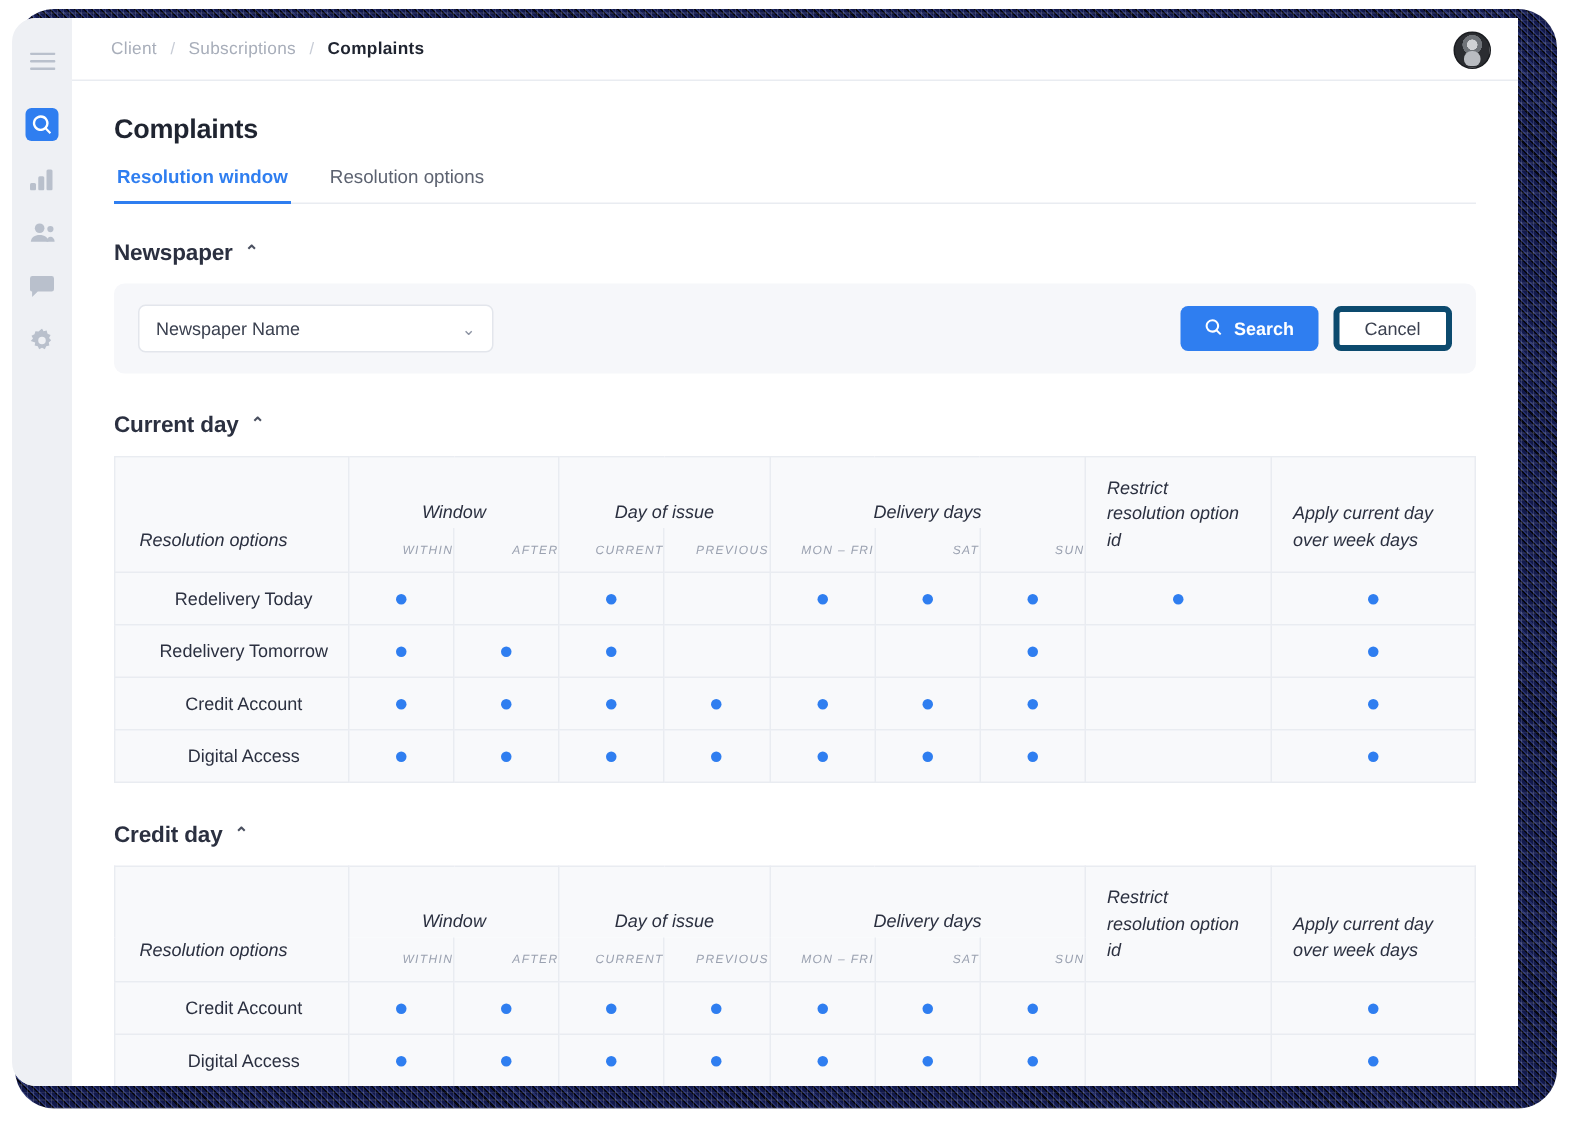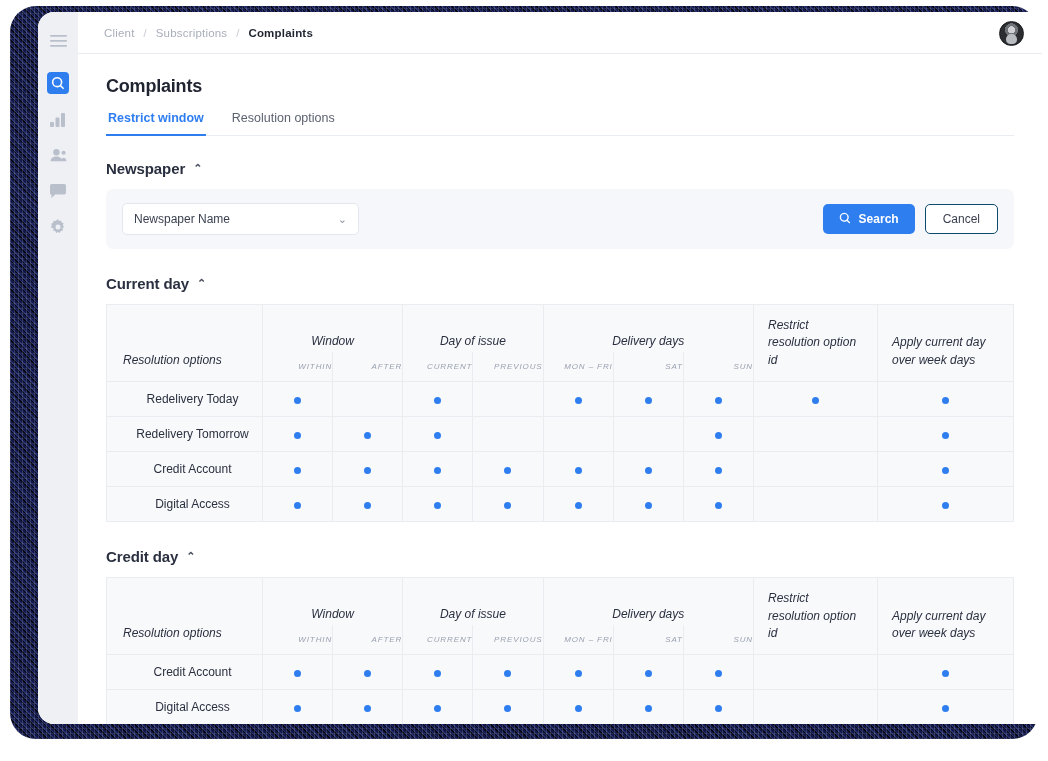--- a/index.html
+++ b/index.html
@@ -31,21 +31,21 @@
     background:
       repeating-linear-gradient(90deg, rgba(255,255,255,.14) 0 1px, transparent 1px 4px),
       repeating-linear-gradient(0deg, rgba(255,255,255,.08) 0 1px, transparent 1px 5px);
     mix-blend-mode: screen;
     pointer-events:none;
   }
 
   
   #window {
     position: absolute;
-    left: 38px; top: 12px;
+    left: 8px; top: 12px;
     width: 1004px; height: 712px;
     background: #ffffff;
     border-radius: 16px 0 0 16px;
     overflow: hidden;
     display: flex;
     z-index: 5;
   }
 
   
   #sidebar {
@@ -179,21 +179,21 @@
     padding: 0 16px;
     font-size: 12px;
     font-weight: bold;
     font-family: inherit;
     display: flex; align-items: center; gap: 8px;
     cursor: pointer;
   }
   #cancel-button {
     background: #ffffff;
     color: #3b4150;
-    border: 1px solid #0c4a6e;
+    border: 4px solid #0c4a6e;
     border-radius: 5px;
     height: 30px;
     padding: 0 17px;
     font-size: 12px;
     font-family: inherit;
     cursor: pointer;
   }
 
   
   .grid-table {
@@ -344,21 +344,21 @@
         <span class="crumb current">Complaints</span>
       </div>
       <div id="avatar"></div>
     </header>
 
     <div id="content">
 
       <h1 id="page-title">Complaints</h1>
 
       <div id="tabs">
-        <div class="tab active">Restrict window</div>
+        <div class="tab active">Resolution window</div>
         <div class="tab">Resolution options</div>
       </div>
 
       <div class="section-head">
         <span>Newspaper</span>
         <span class="caret">⌃</span>
       </div>
 
       <div id="search-panel">
         <div id="newspaper-select">

